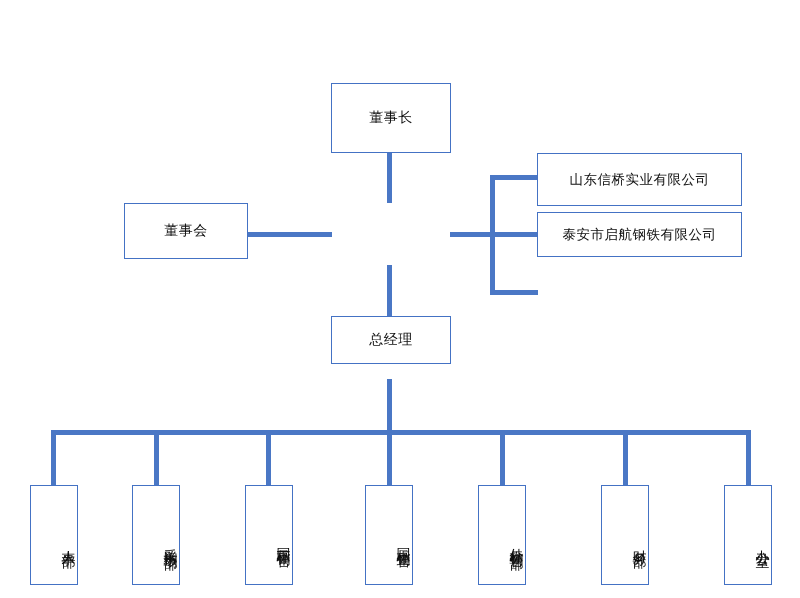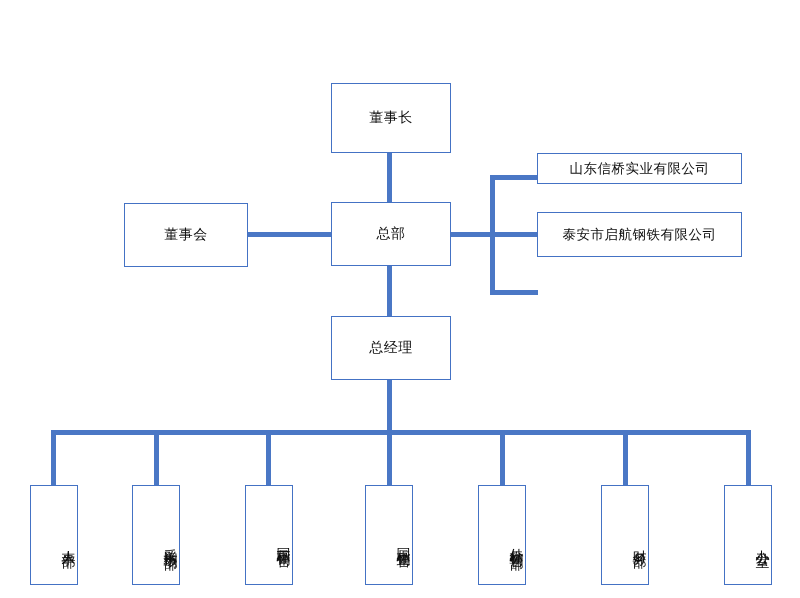--- a/index.html
+++ b/index.html
@@ -83,30 +83,29 @@
   <div class="conn" style="left:51px; top:393px; width:5px; height:55px;"></div>
   <div class="conn" style="left:154px; top:393px; width:5px; height:55px;"></div>
   <div class="conn" style="left:266px; top:393px; width:5px; height:55px;"></div>
   <div class="conn" style="left:387px; top:393px; width:5px; height:55px;"></div>
   <div class="conn" style="left:500px; top:393px; width:5px; height:55px;"></div>
   <div class="conn" style="left:623px; top:393px; width:5px; height:55px;"></div>
   <div class="conn" style="left:746px; top:393px; width:5px; height:55px;"></div>
 
   <div class="node horiz" style="left:331px; top:46px; width:120px; height:70px;">董事长</div>
 
-  <div class="node horiz" style="left:124px; top:166px; width:124px; height:64px;">董事会</div>
+  <div class="node horiz" style="left:124px; top:166px; width:124px; height:56px;">董事会</div>
 
-  <div class="node horiz" style="left:331px; top:165px; width:120px; height:64px;">总部</div>
 
-  <div class="node horiz sub" style="left:537px; top:116px; width:205px; height:31px;">山东信桥实业有限公司</div>
+  <div class="node horiz sub" style="left:537px; top:116px; width:205px; height:53px;">山东信桥实业有限公司</div>
 
   <div class="node horiz sub" style="left:537px; top:175px; width:205px; height:45px;">泰安市启航钢铁有限公司</div>
 
 
-  <div class="node horiz" style="left:331px; top:279px; width:120px; height:64px;text-align:center;">总经理</div>
+  <div class="node horiz" style="left:331px; top:279px; width:120px; height:48px;text-align:center;">总经理</div>
 
   <div class="node vert" style="left:30px; top:448px; width:48px; height:100px;">人事部</div>
 
   <div class="node vert" style="left:132px; top:448px; width:48px; height:100px;">采购市场部</div>
 
   <div class="node vert" style="left:245px; top:448px; width:48px; height:100px;">国标销售一</div>
 
   <div class="node vert" style="left:365px; top:448px; width:48px; height:100px;">国标销售二</div>
 
   <div class="node vert" style="left:478px; top:448px; width:48px; height:100px;">外标销售部</div>

